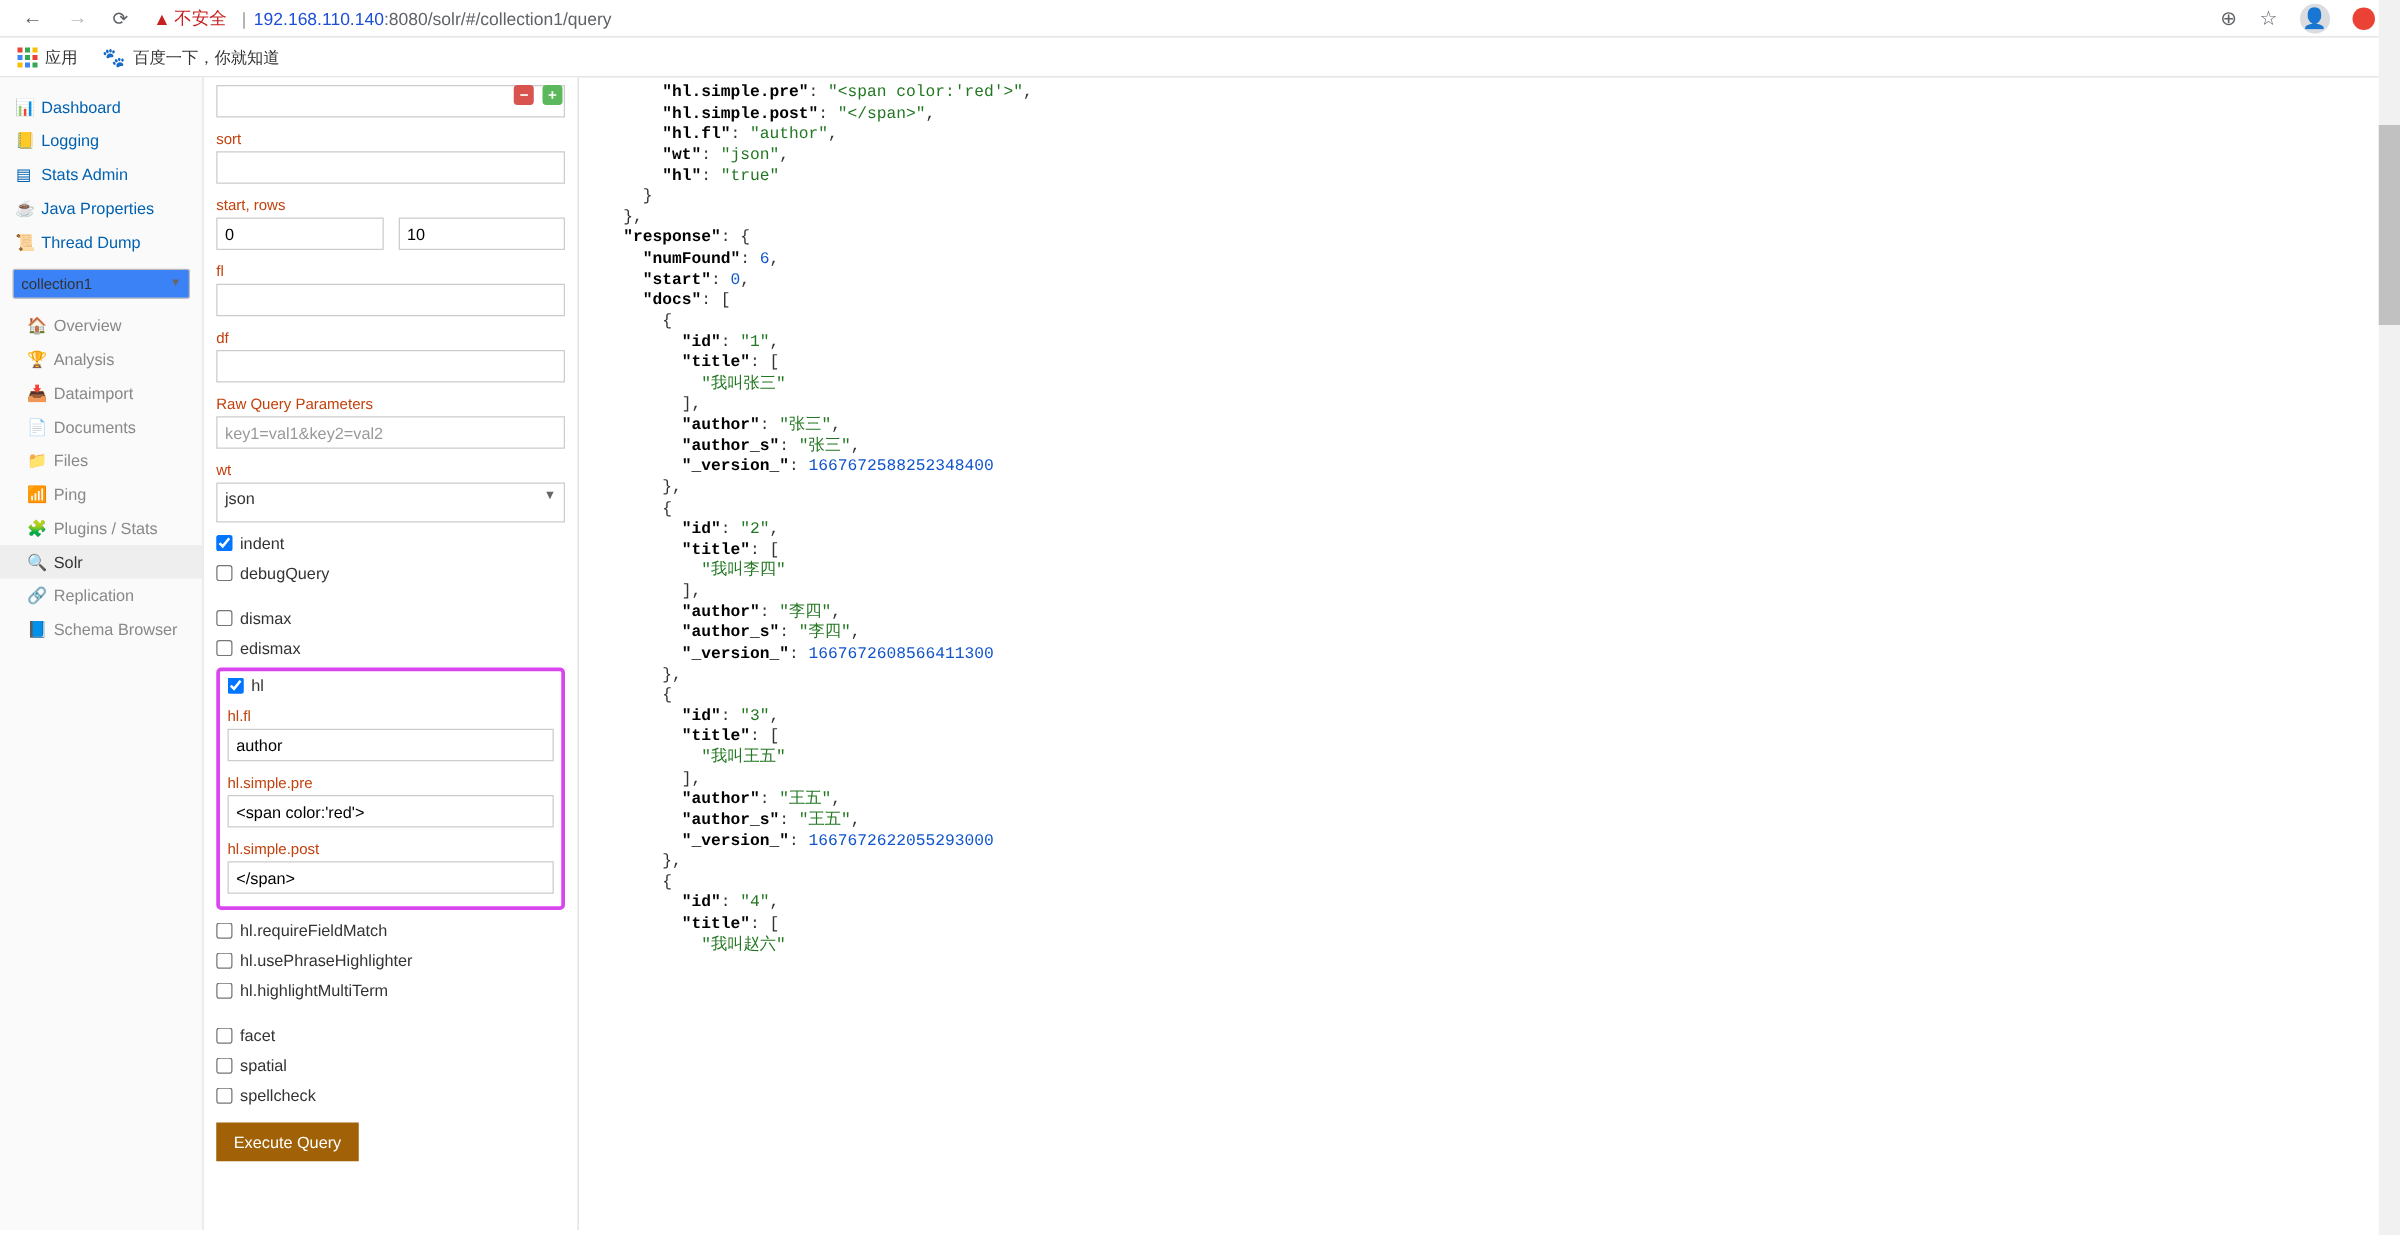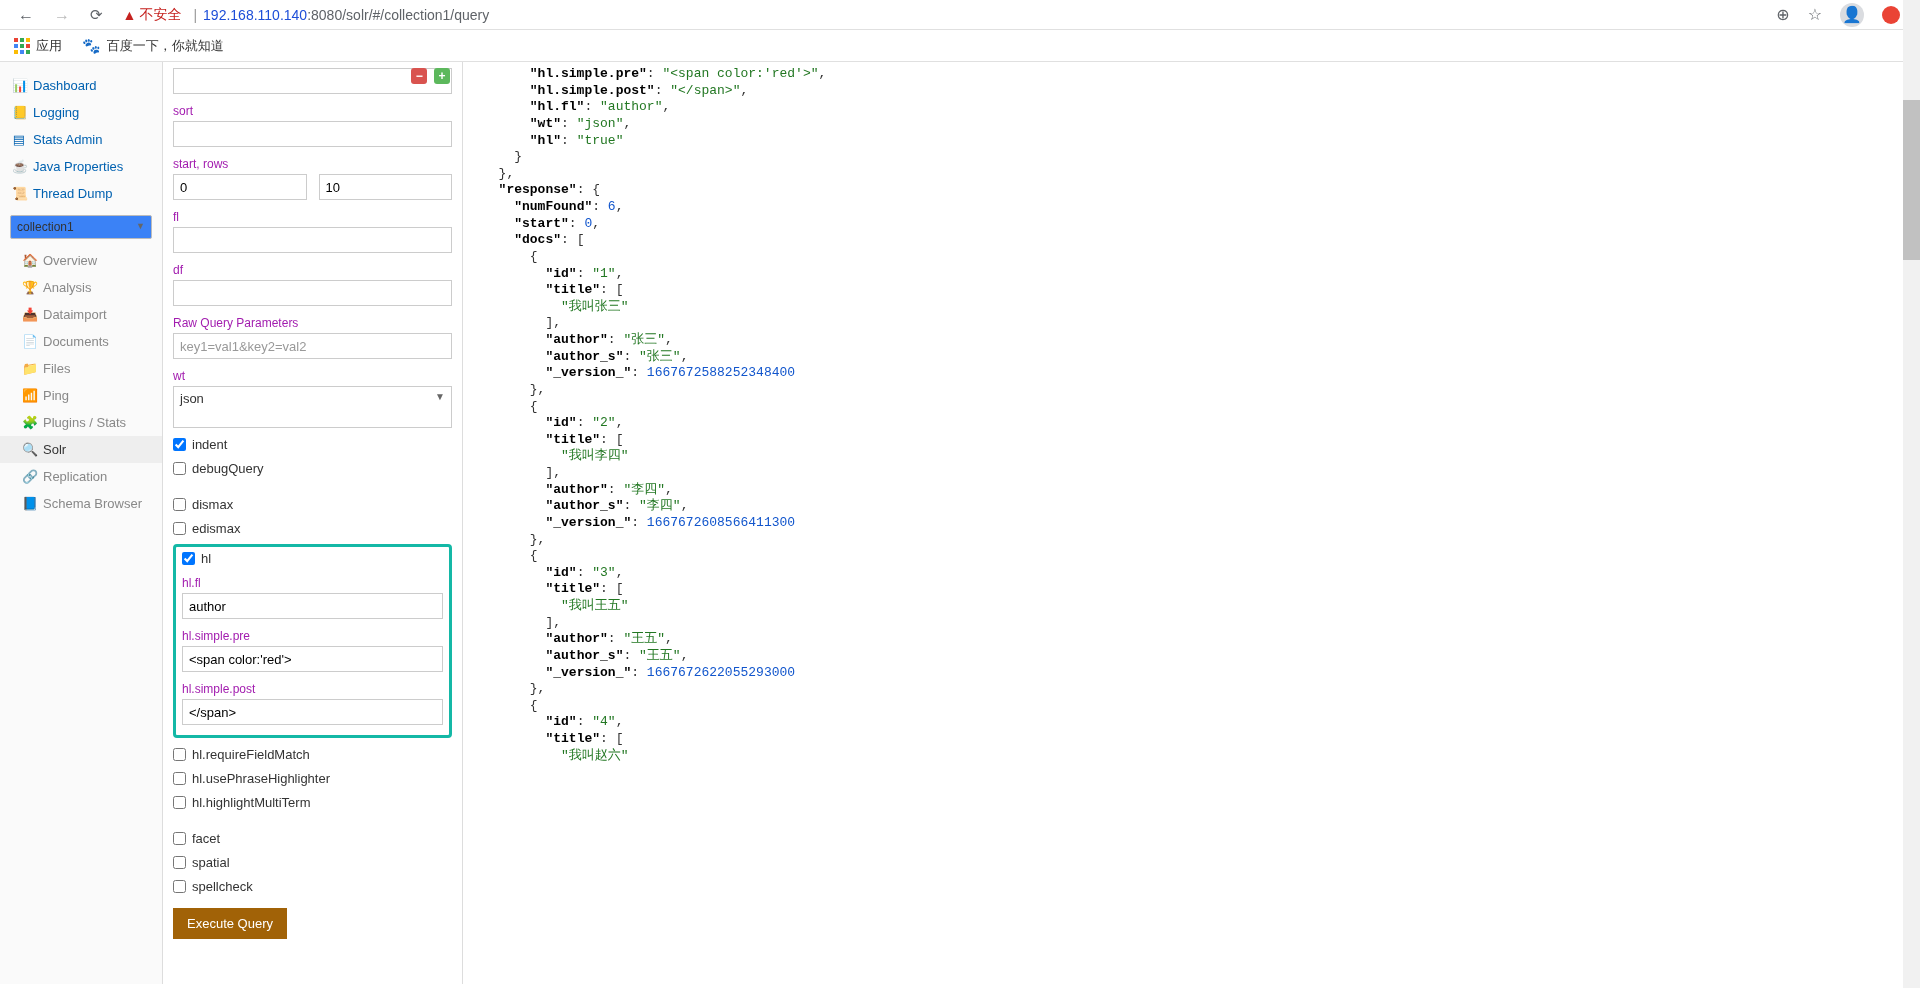--- a/index.html
+++ b/index.html
@@ -55,32 +55,32 @@
 .sub-nav li.active { background: #eee; color: #333; }
 .sub-ic { width: 14px; display: inline-block; text-align: center; }
 
 .form-panel { width: 300px; border-right: 1px solid #ddd; padding: 6px 10px; overflow-y: auto; background: #fff; position: relative; }
 .form-panel::-webkit-scrollbar { width: 0; }
 .btn-row { position: absolute; right: 12px; top: 6px; }
 .sq-btn { width: 16px; height: 16px; color: #fff; border-radius: 3px; display: inline-flex; align-items: center; justify-content: center; font-size: 12px; font-weight: bold; margin-left: 3px; }
 .sq-red { background: #d9534f; }
 .sq-green { background: #5cb85c; }
 
-.fp-lbl { display:block; color: #a21caf; font-size: 12px; margin-top: 10px; margin-bottom: 3px; }
+.fp-lbl { display:block; color: #c2410c; font-size: 12px; margin-top: 10px; margin-bottom: 3px; }
 .fp-inp { width: 100%; padding: 4px 6px; border: 1px solid #ccc; font-size: 13px; height: 26px; }
 .fp-inp::placeholder { color: #999; }
 .fp-row2 { display: flex; gap: 12px; }
 .fp-row2 .fp-inp { flex: 1; }
-.fp-sel { width: 100%; padding: 4px 6px; border: 1px solid #ccc; font-size: 13px; height: 42px; position: relative; background: #fff; }
+.fp-sel { width: 100%; padding: 4px 6px; border: 1px solid #ccc; font-size: 13px; height: 32px; position: relative; background: #fff; }
 .fp-sel-caret { float: right; font-size: 10px; color: #666; }
 
 .chk-row { display:flex; align-items:center; gap: 6px; margin-top: 9px; font-size: 13px; color: #333; }
 .chk-row input { margin: 0; }
 
-.hl-box { border: 3px solid #14b8a6; border-radius: 4px; padding: 4px 6px 10px; margin-top: 8px; }
+.hl-box { border: 3px solid #d946ef; border-radius: 4px; padding: 4px 6px 10px; margin-top: 8px; }
 
 .exec-btn { margin-top: 14px; background: #a16207; color: #fff; border: none; padding: 8px 14px; font-size: 13px; cursor: pointer; }
 
 
 .response { flex: 1; overflow: auto; padding: 4px 20px; font-family: "Courier New", monospace; font-size: 13px; line-height: 1.28; white-space: pre; position: relative; }
 .response::-webkit-scrollbar { width: 16px; }
 .response::-webkit-scrollbar-track { background: #f1f1f1; }
 .response::-webkit-scrollbar-thumb { background: #c1c1c1; }
 .last-scroll { position:absolute; right:0; top:0; bottom:0; width:17px; background: #f1f1f1; }
 .last-scroll-thumb { position:absolute; right:0; top:100px; width:17px; height:160px; background:#c1c1c1; }

